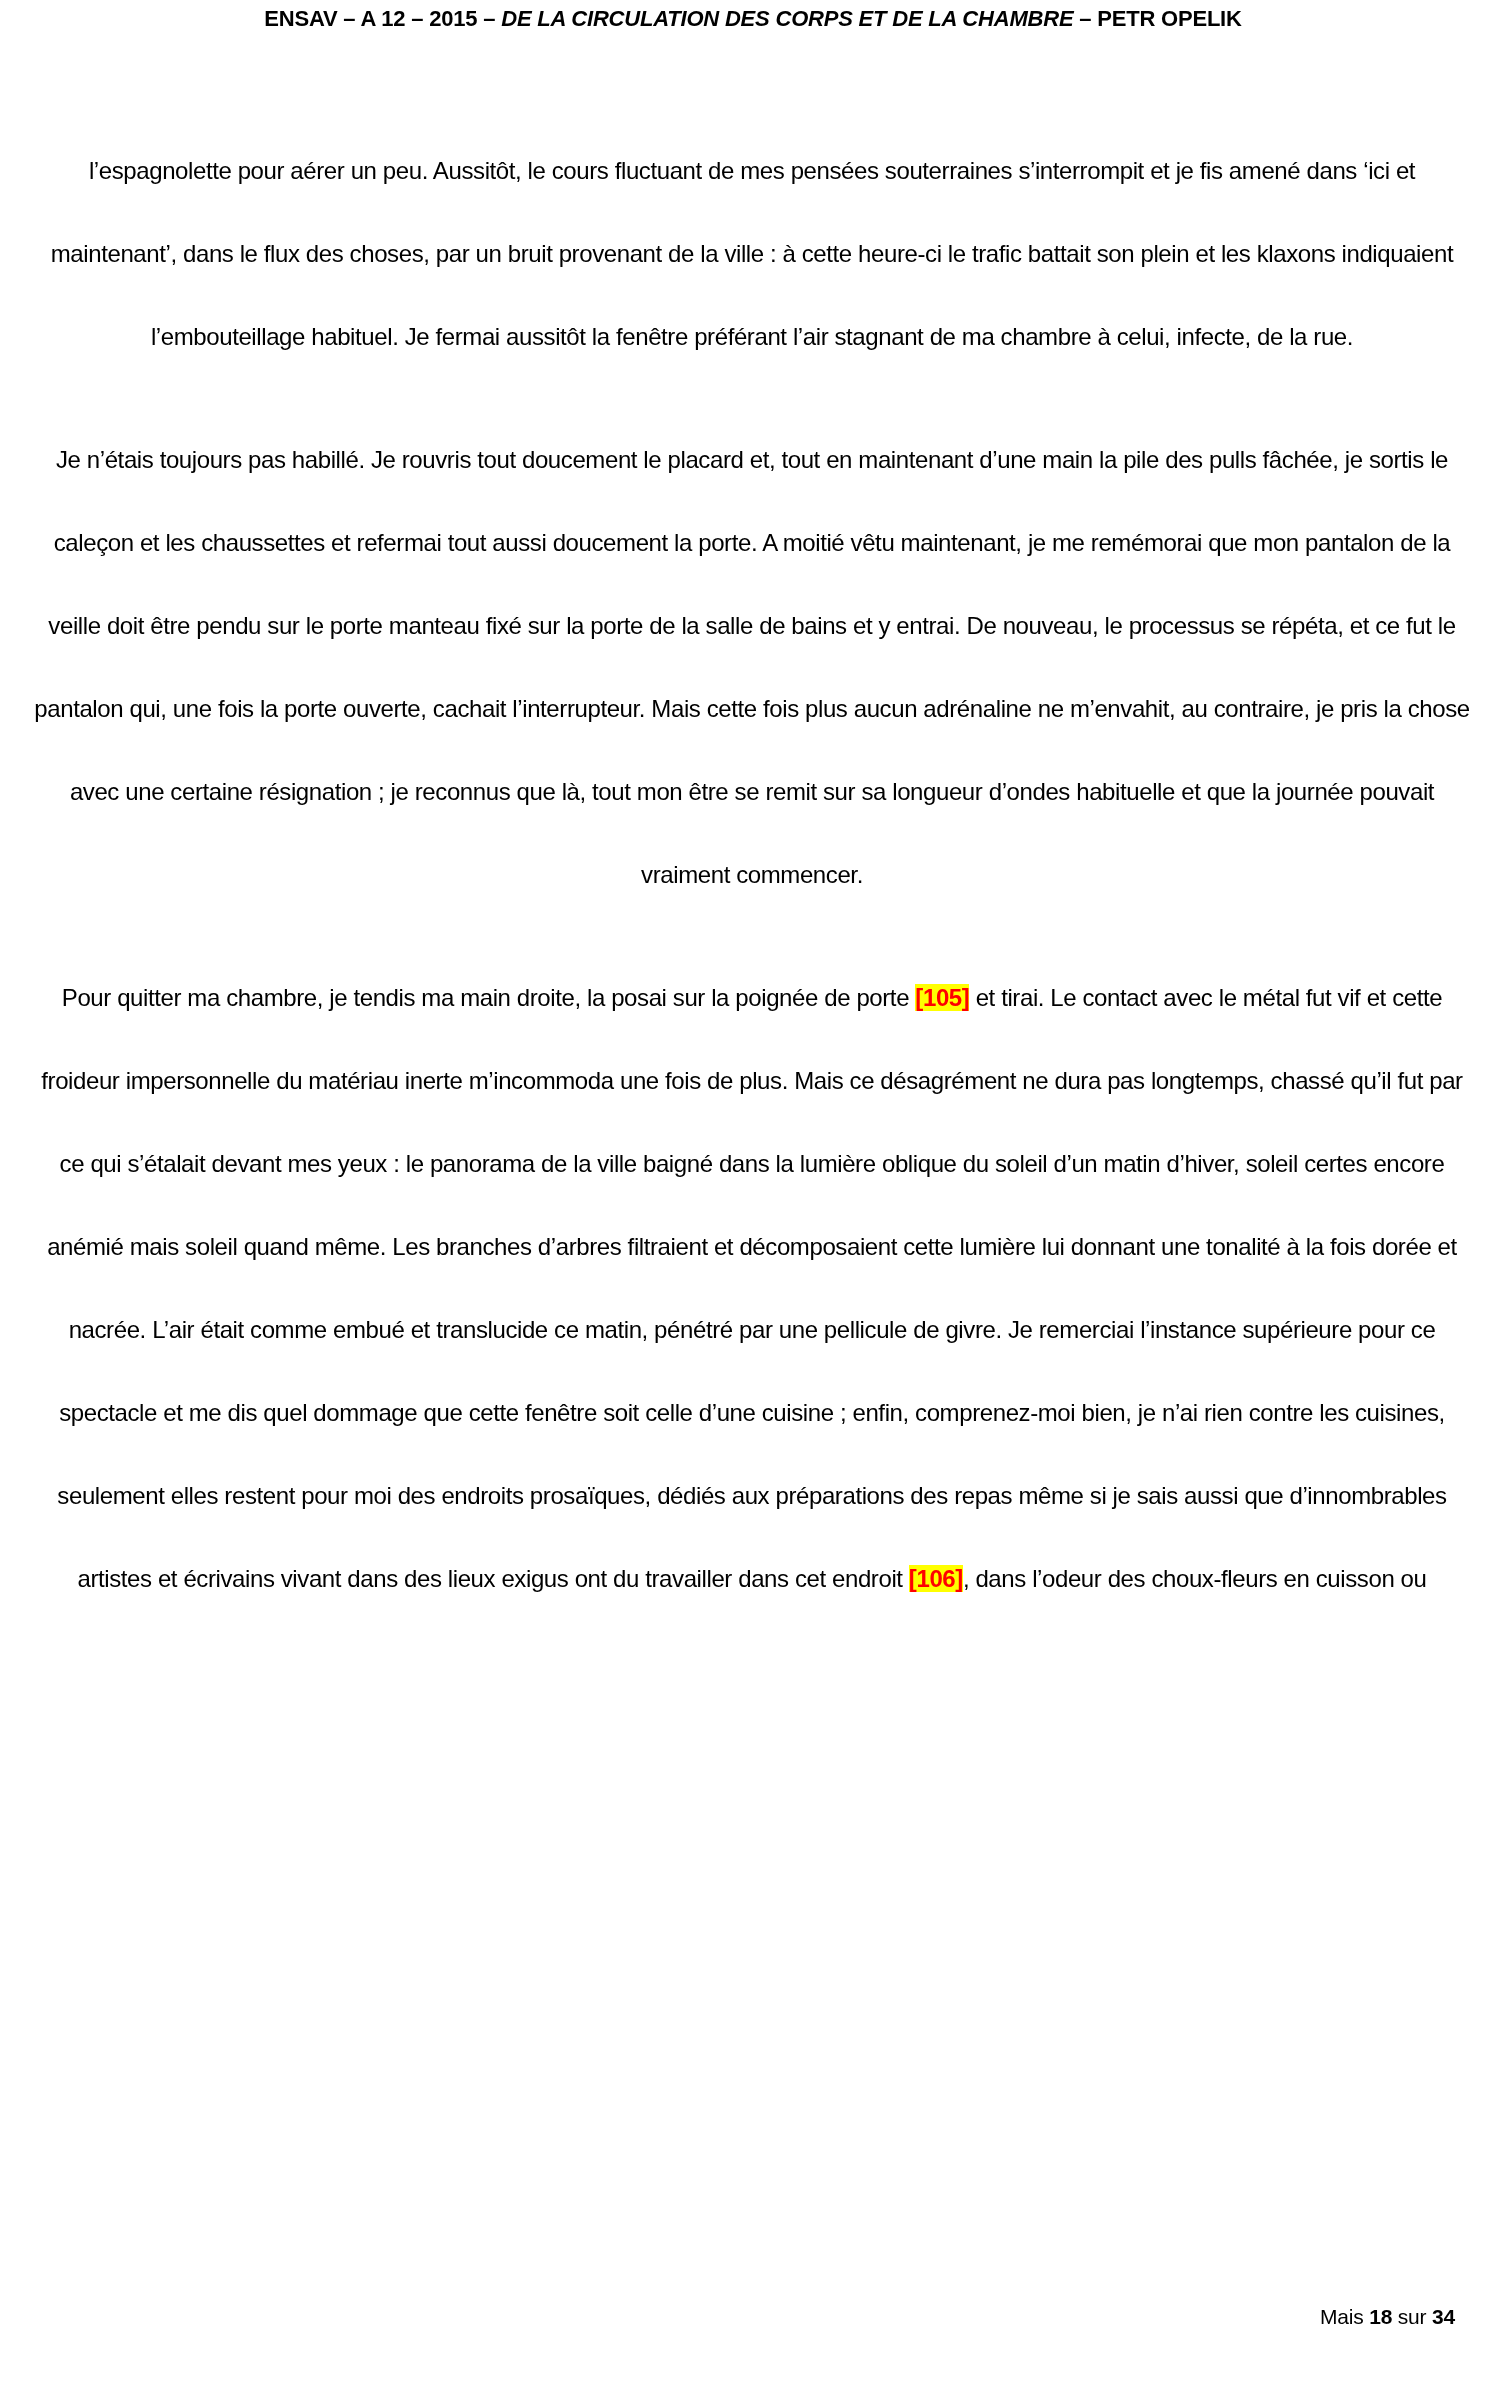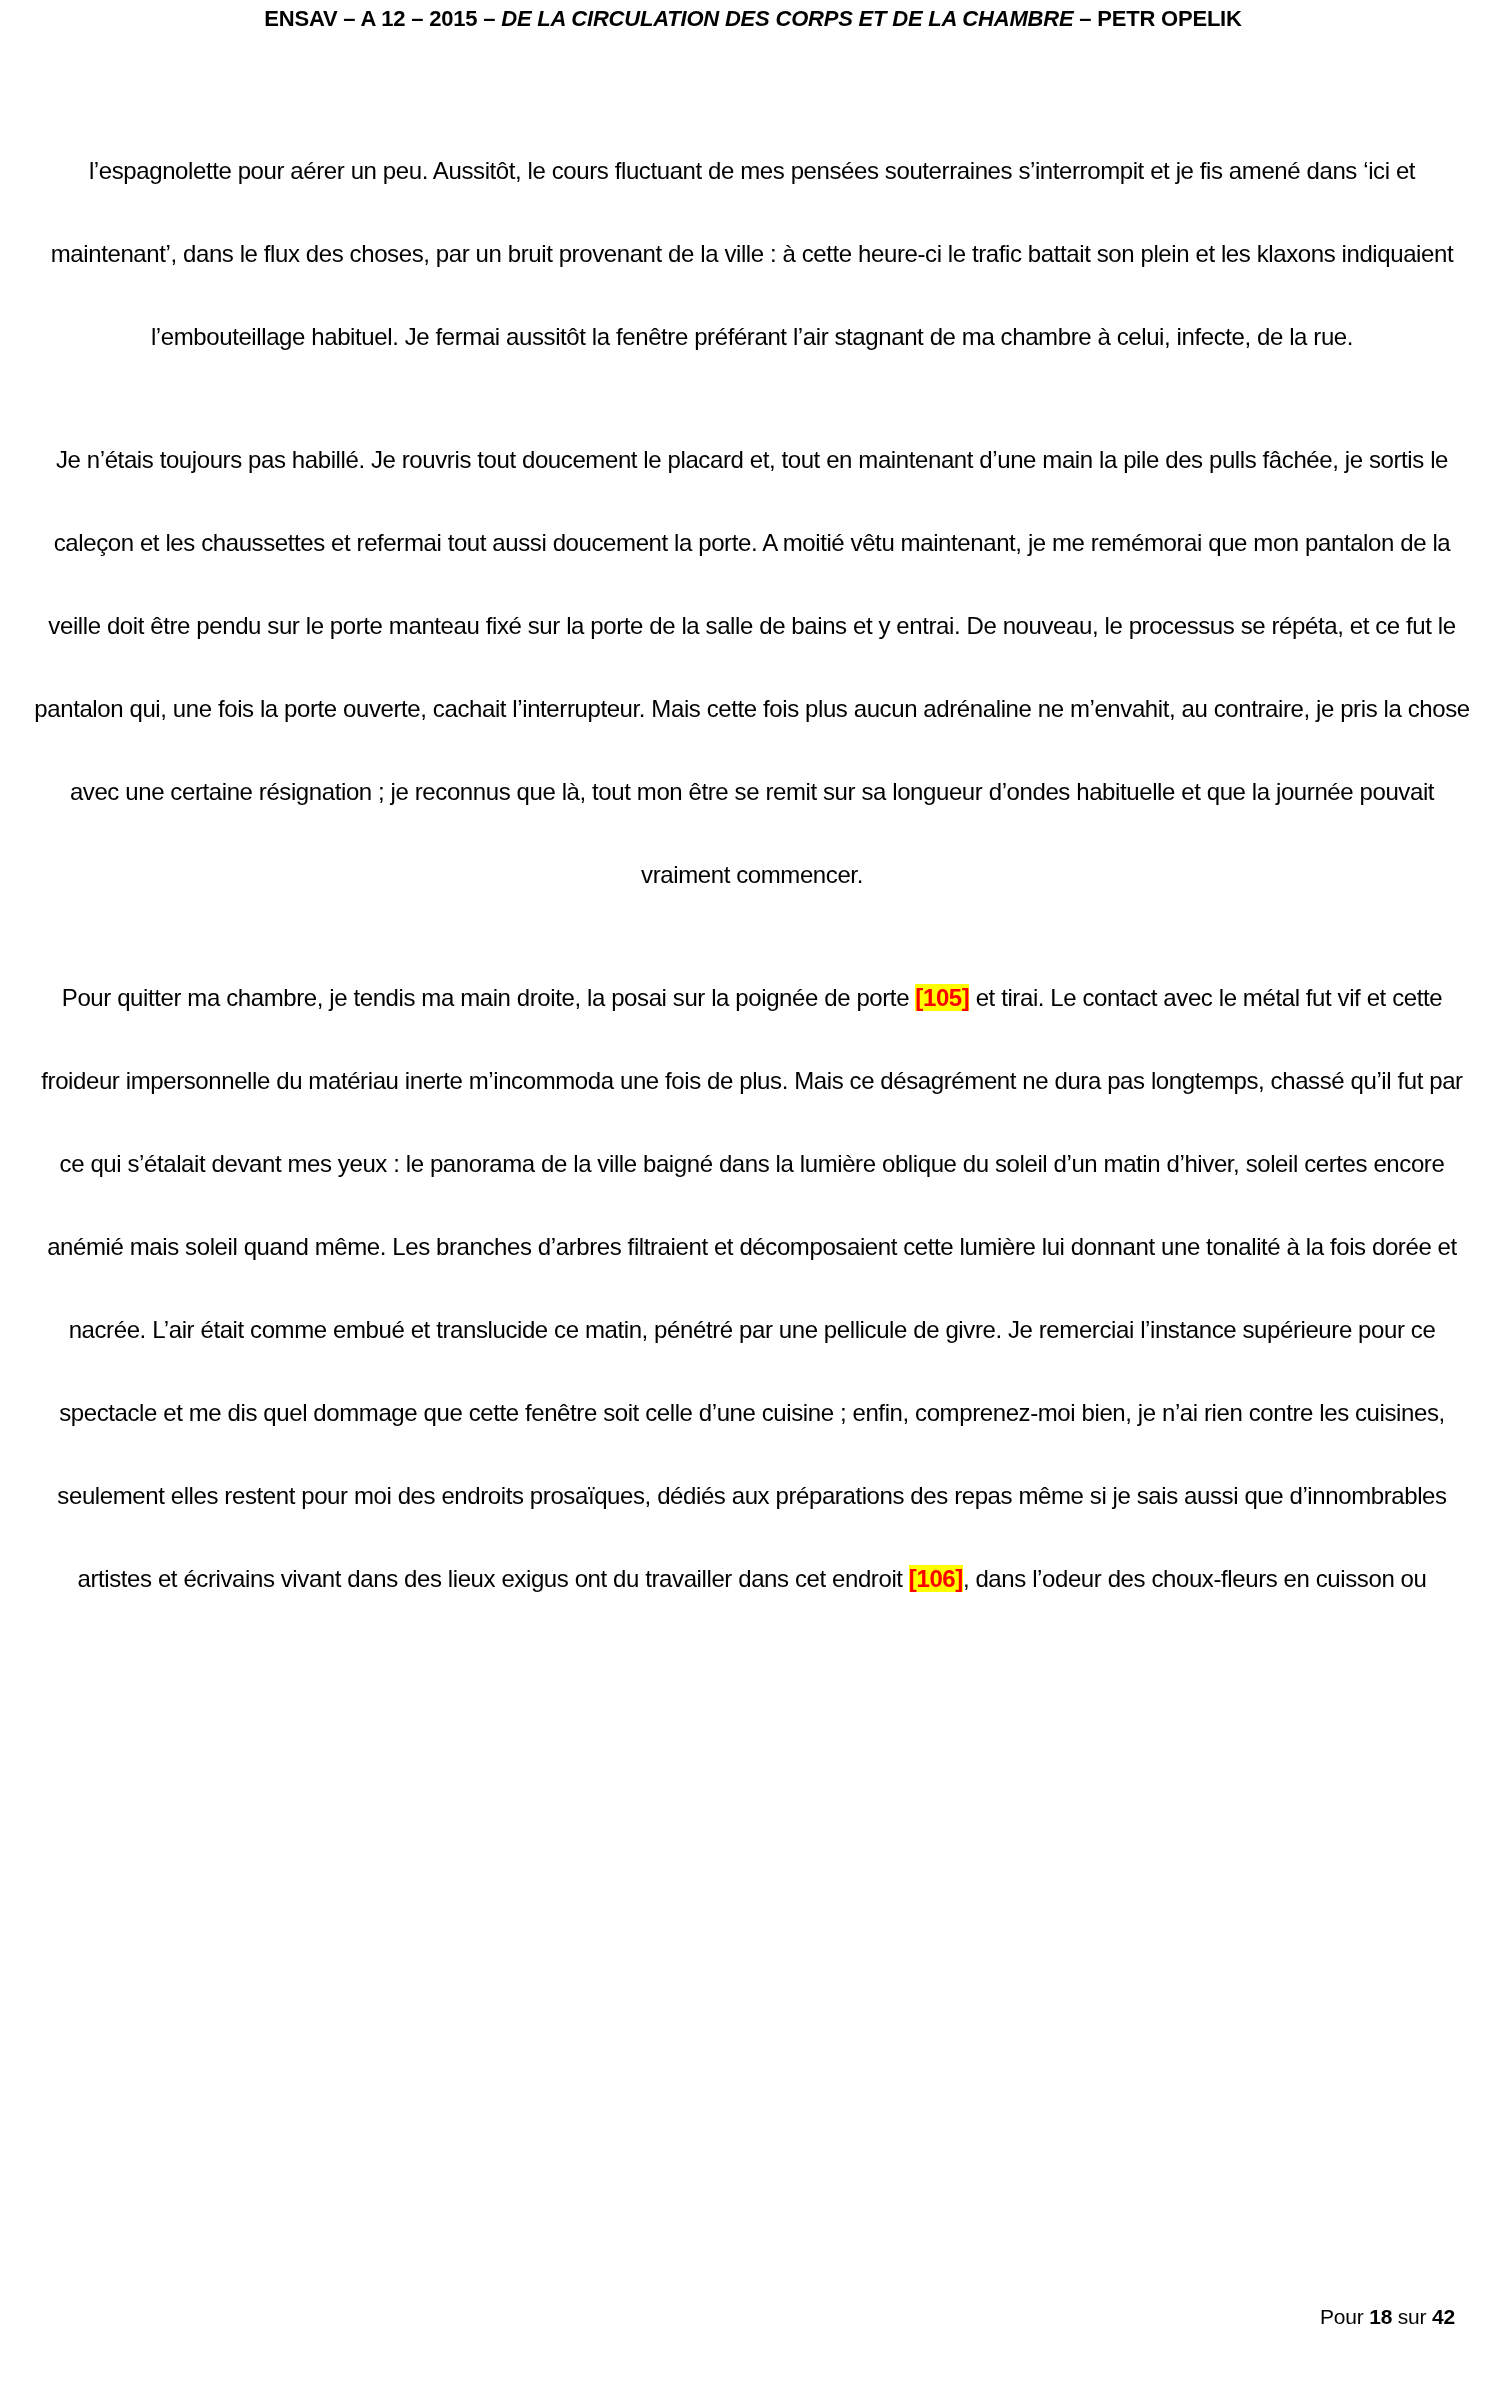--- a/index.html
+++ b/index.html
@@ -62,15 +62,15 @@
 
   <p class="para"><span>l’espagnolette pour aérer un peu. Aussitôt, le cours fluctuant de mes pensées souterraines s’interrompit et je fis amené dans ‘ici et maintenant’, dans le flux des choses, par un bruit provenant de la ville : à cette heure-ci le trafic battait son plein et les klaxons indiquaient l’embouteillage habituel. Je fermai aussitôt la fenêtre préférant l’air stagnant de ma chambre à celui, infecte, de la rue.</span></p>
 
   <p class="para"><span>Je n’étais toujours pas habillé. Je rouvris tout doucement le placard et, tout en maintenant d’une main la pile des pulls fâchée, je sortis le caleçon et les chaussettes et refermai tout aussi doucement la porte. A moitié vêtu maintenant, je me remémorai que mon pantalon de la veille doit être pendu sur le porte manteau fixé sur la porte de la salle de bains et y entrai. De nouveau, le processus se répéta, et ce fut le pantalon qui, une fois la porte ouverte, cachait l’interrupteur. Mais cette fois plus aucun adrénaline ne m’envahit, au contraire, je pris la chose avec une certaine résignation ; je reconnus que là, tout mon être se remit sur sa longueur d’ondes habituelle et que la journée pouvait vraiment commencer.</span></p>
 
   <p class="para"><span>Pour quitter ma chambre, je tendis ma main droite, la posai sur la poignée de porte </span><span class="highlight-ref">[105]</span><span> et tirai. Le contact avec le métal fut vif et cette froideur impersonnelle du matériau inerte m’incommoda une fois de plus. Mais ce désagrément ne dura pas longtemps, chassé qu’il fut par ce qui s’étalait devant mes yeux : le panorama de la ville baigné dans la lumière oblique du soleil d’un matin d’hiver, soleil certes encore anémié mais soleil quand même. Les branches d’arbres filtraient et décomposaient cette lumière lui donnant une tonalité à la fois dorée et nacrée. L’air était comme embué et translucide ce matin, pénétré par une pellicule de givre. Je remerciai l’instance supérieure pour ce spectacle et me dis quel dommage que cette fenêtre soit celle d’une cuisine ; enfin, comprenez-moi bien, je n’ai rien contre les cuisines, seulement elles restent pour moi des endroits prosaïques, dédiés aux préparations des repas même si je sais aussi que d’innombrables artistes et écrivains vivant dans des lieux exigus ont du travailler dans cet endroit </span><span class="highlight-ref">[106]</span><span>, dans l’odeur des choux-fleurs en cuisson ou</span></p>
 
 </div>
 
 <div class="doc-footer">
-  <span>Pour </span><span class="bold">18</span><span> sur </span><span class="bold">42</span>
+  <span>Mais </span><span class="bold">18</span><span> sur </span><span class="bold">34</span>
 </div>
 
 
 </body></html>

